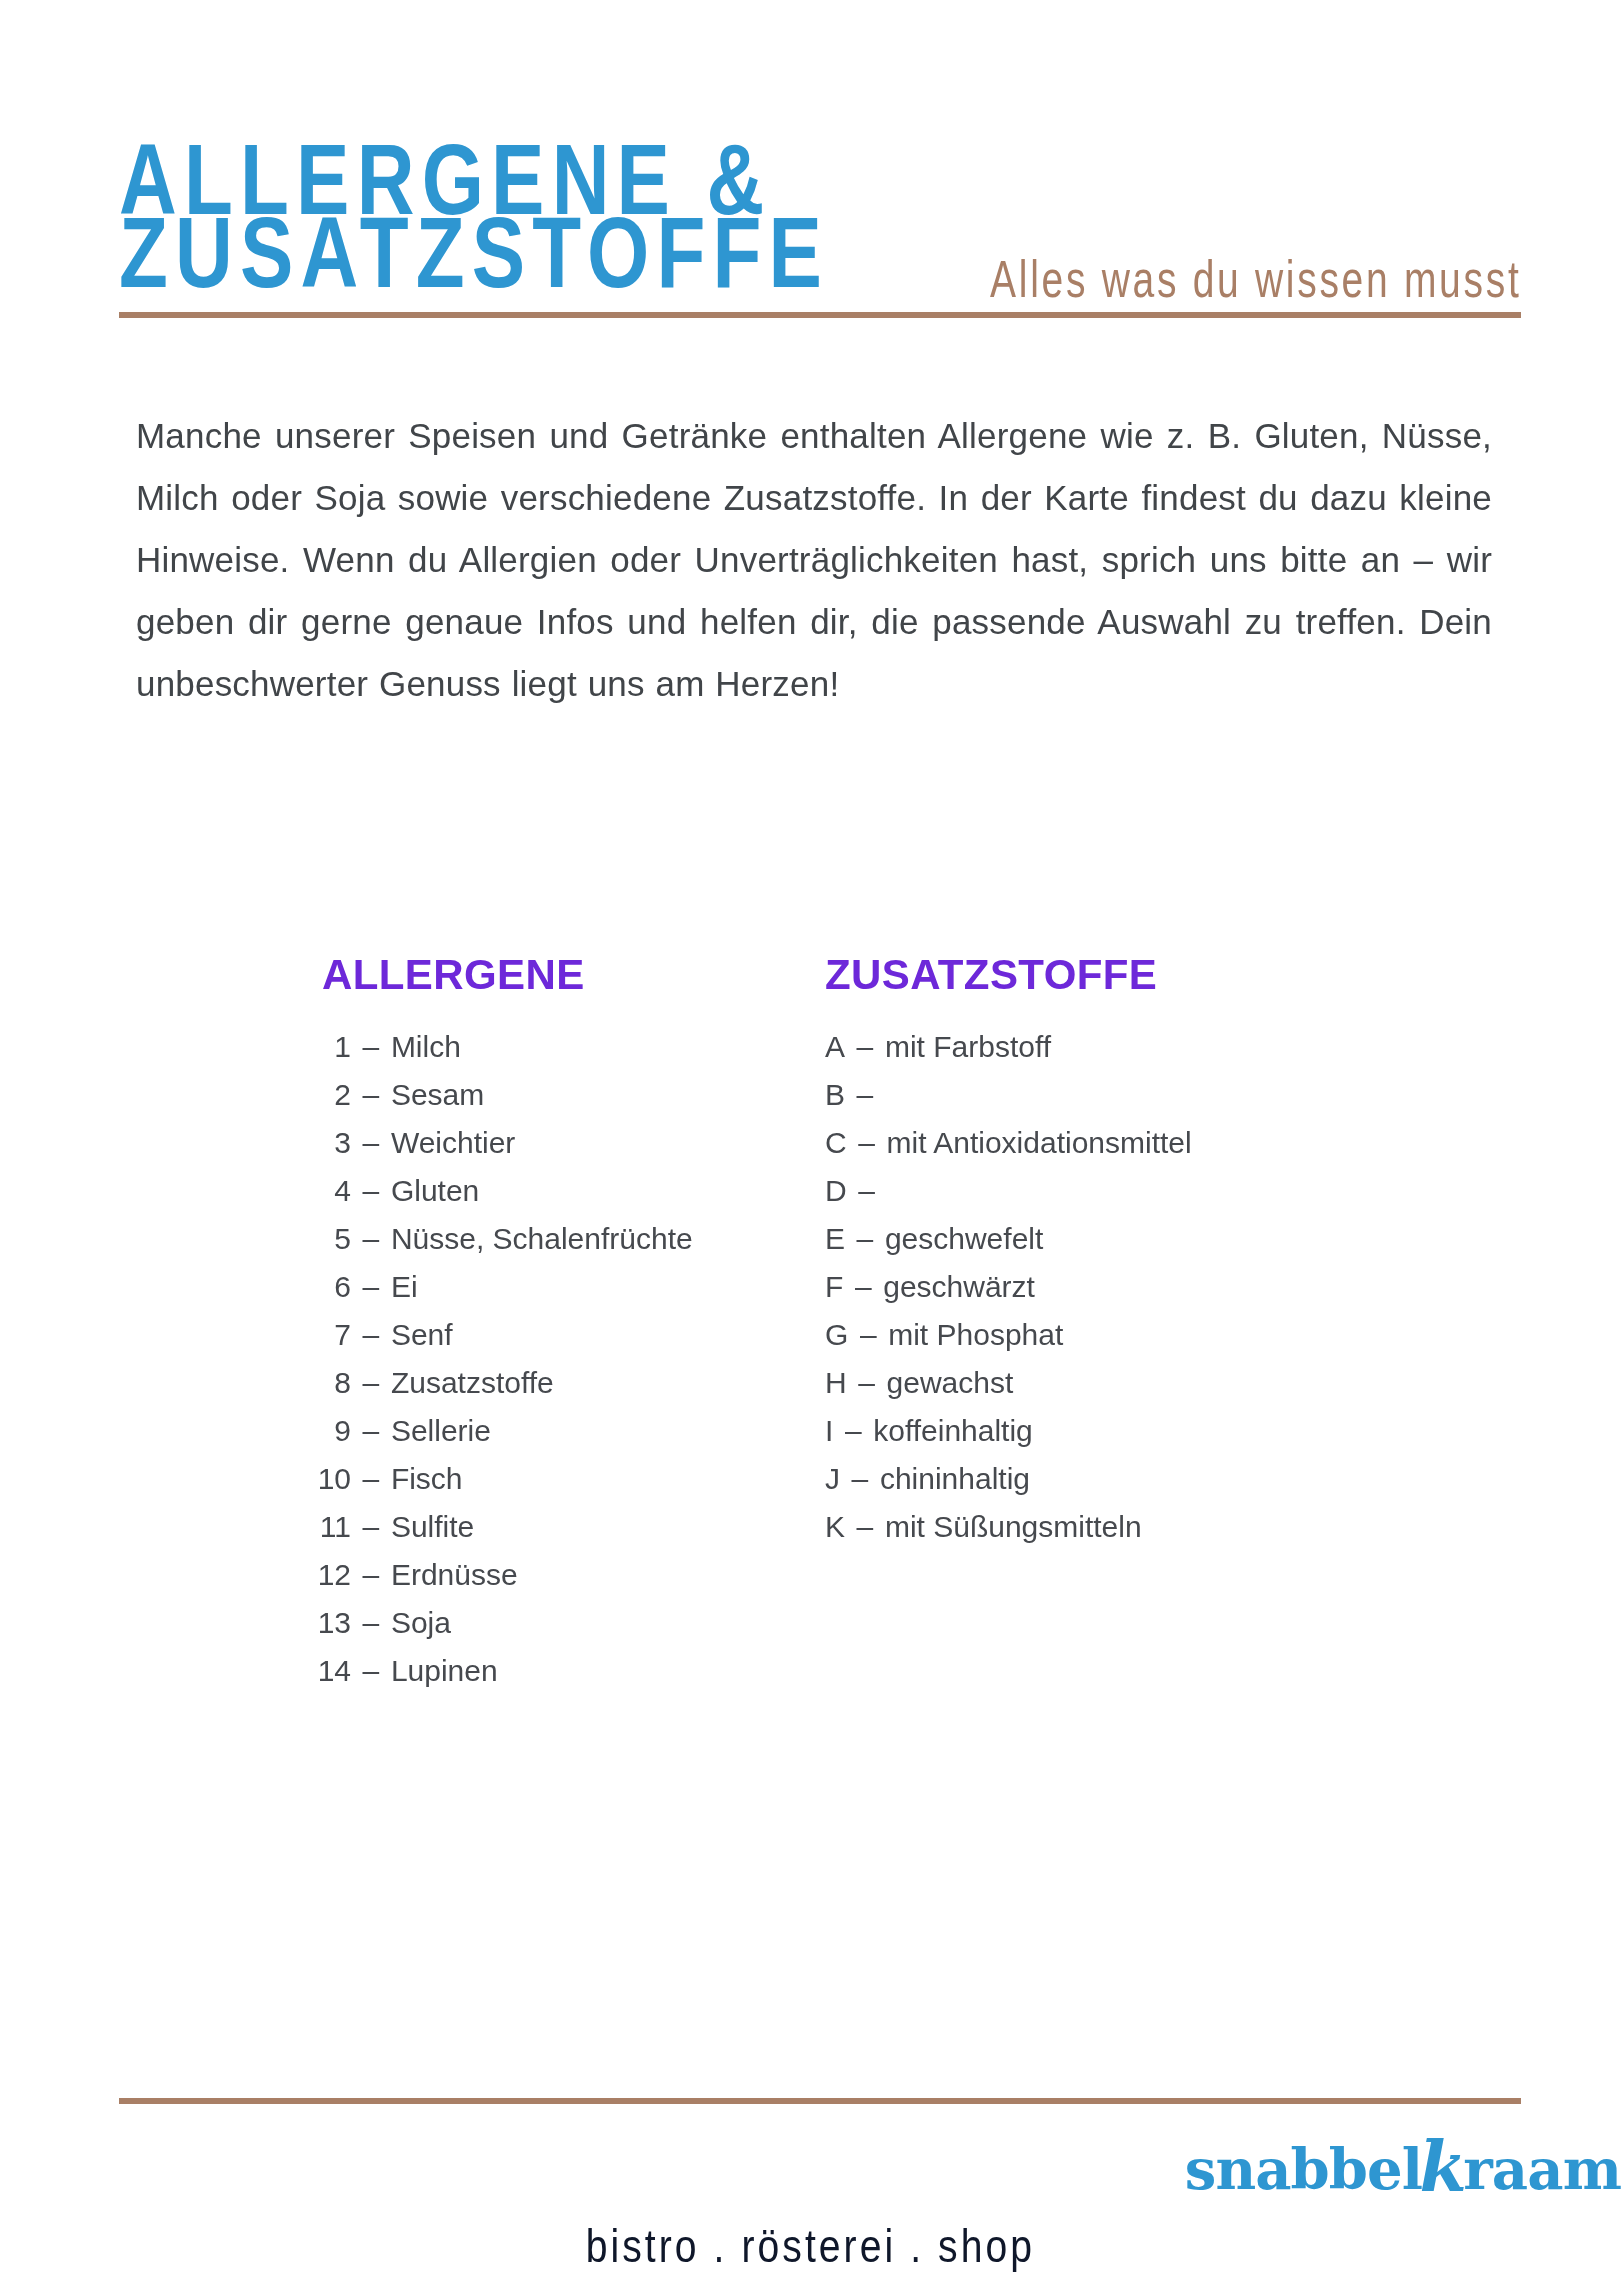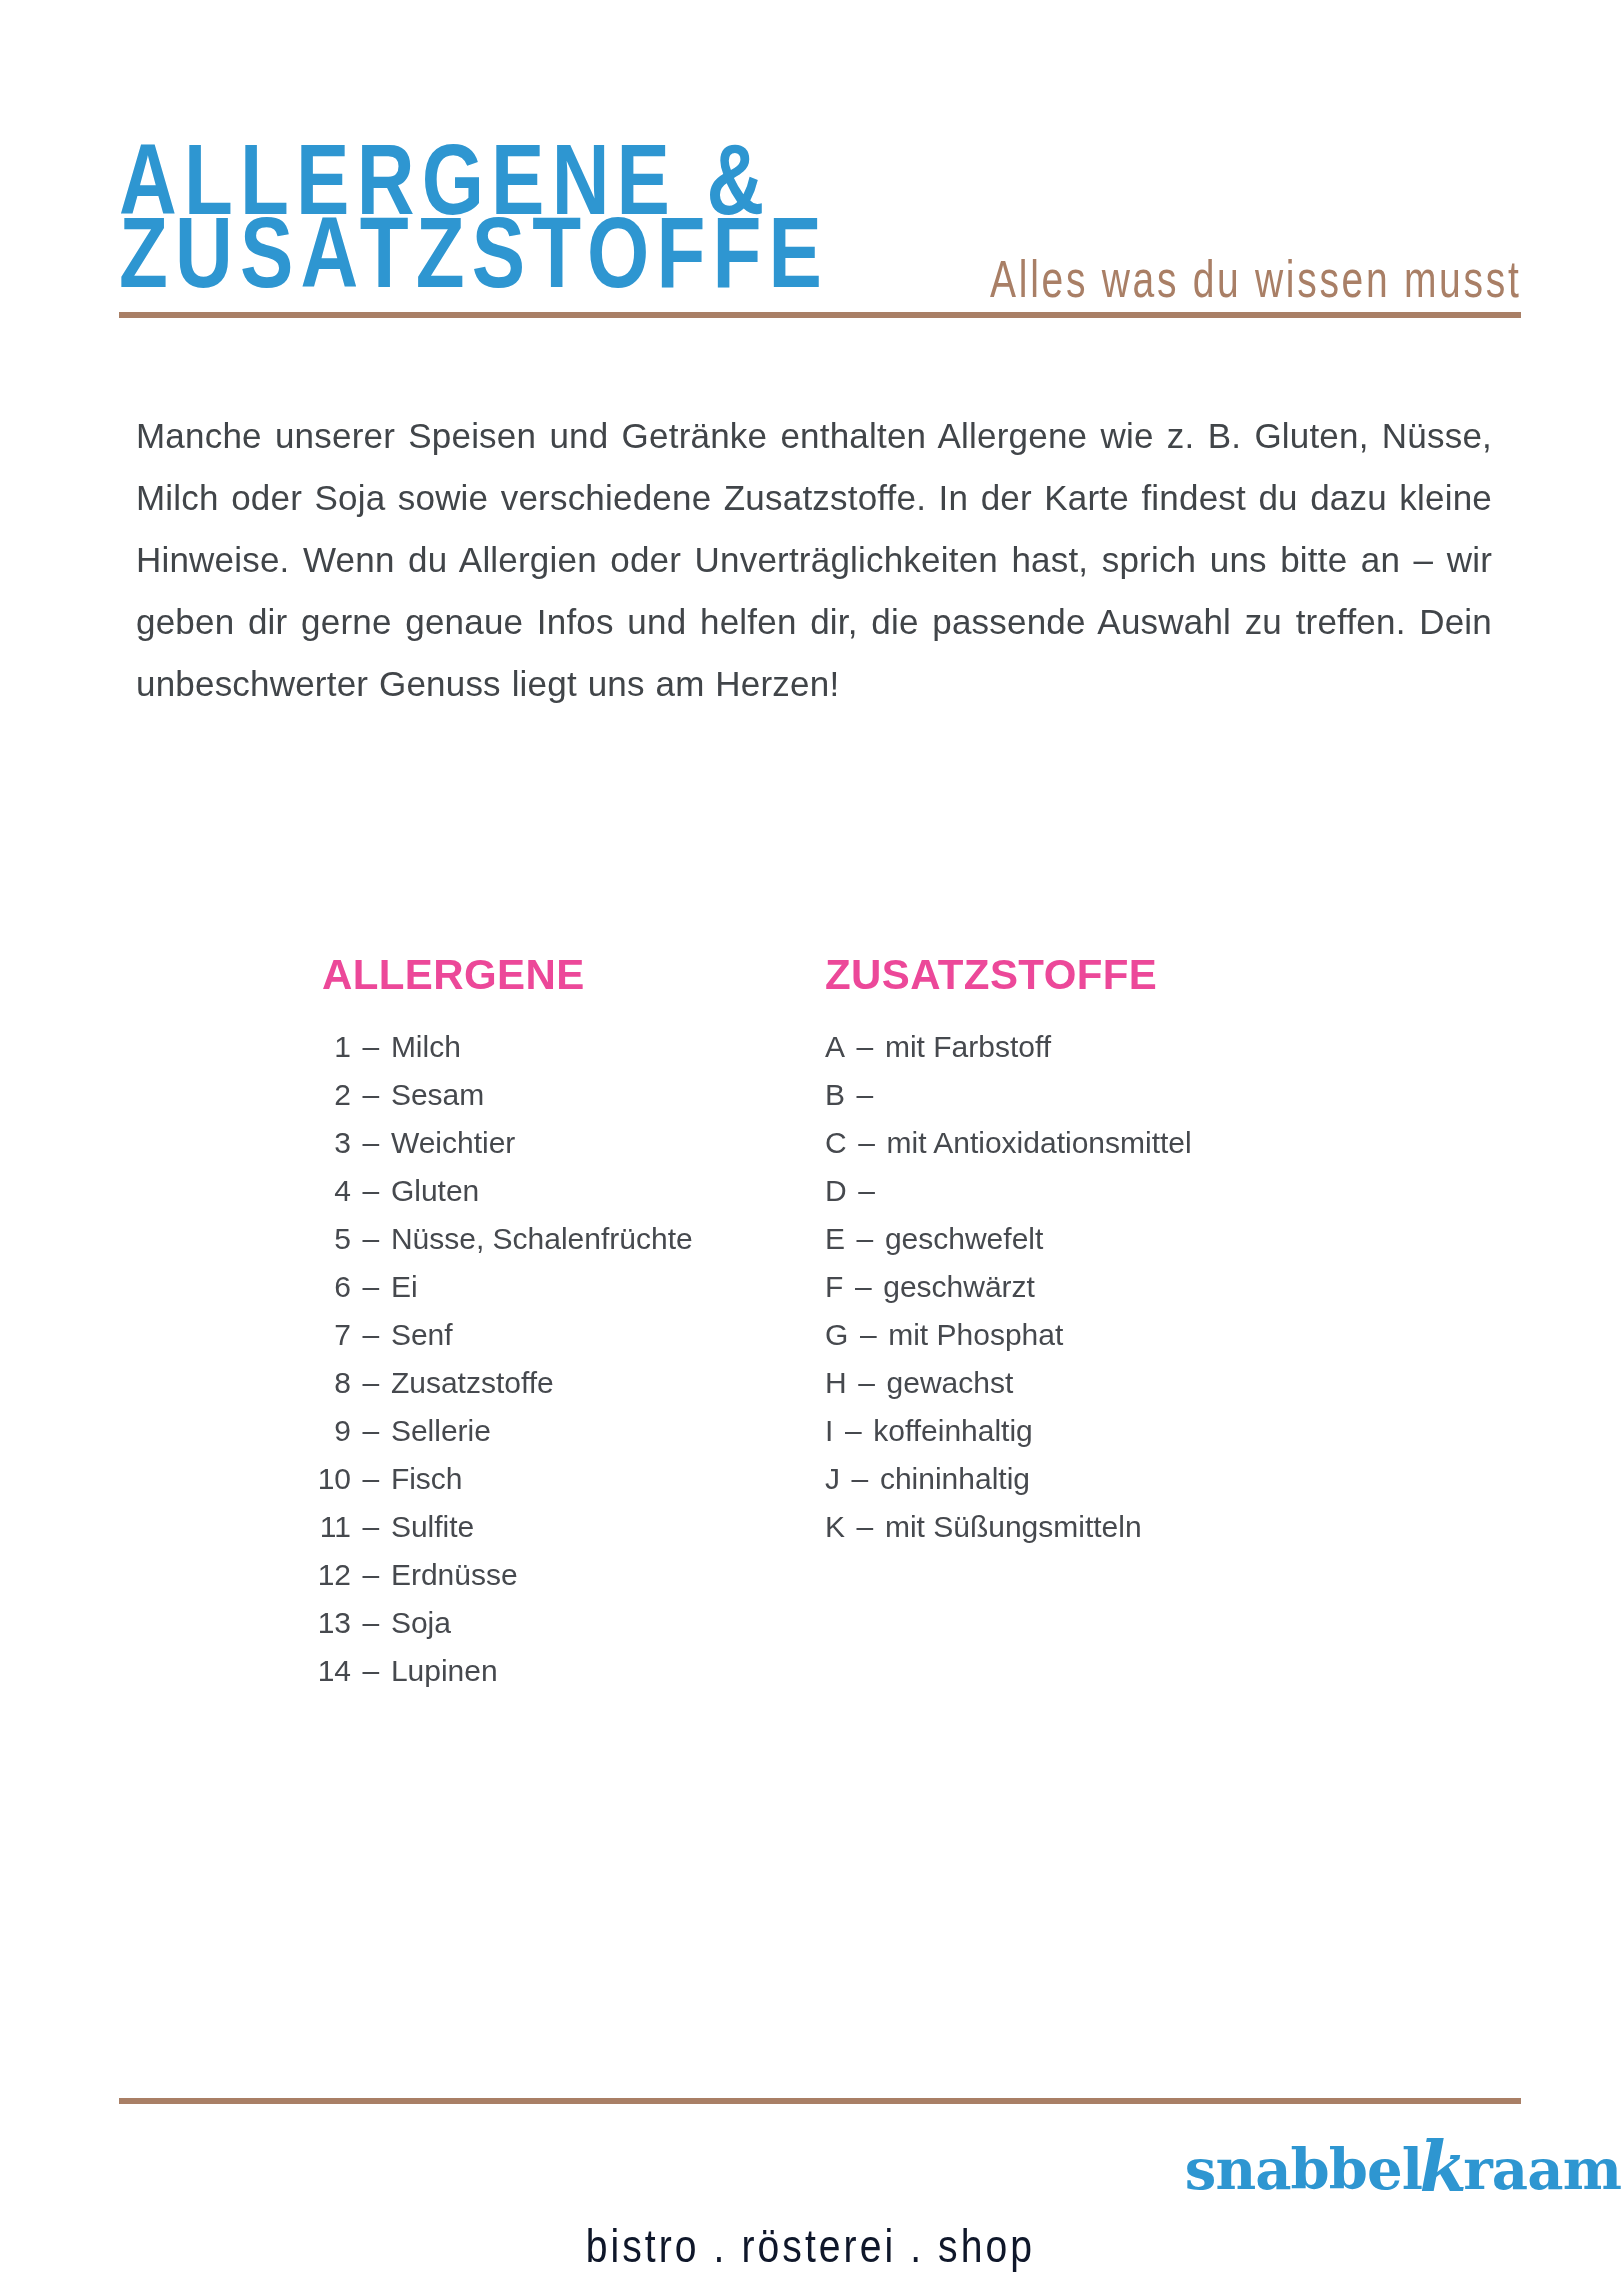--- a/index.html
+++ b/index.html
@@ -64,21 +64,21 @@
     text-align: justify;
   }
 
   
   .col-heading {
     position: absolute;
     top: 951px;
     font-size: 42px;
     font-weight: 700;
     letter-spacing: 0.4px;
-    color: #ec4899;
+    color: #6d28d9;
     white-space: nowrap;
   }
   .heading-allergene { left: 322px; }
   .heading-zusatz { left: 825px; }
 
   .items {
     position: absolute;
     top: 1023px;
   }
   .items-allergene { left: 312px; }

